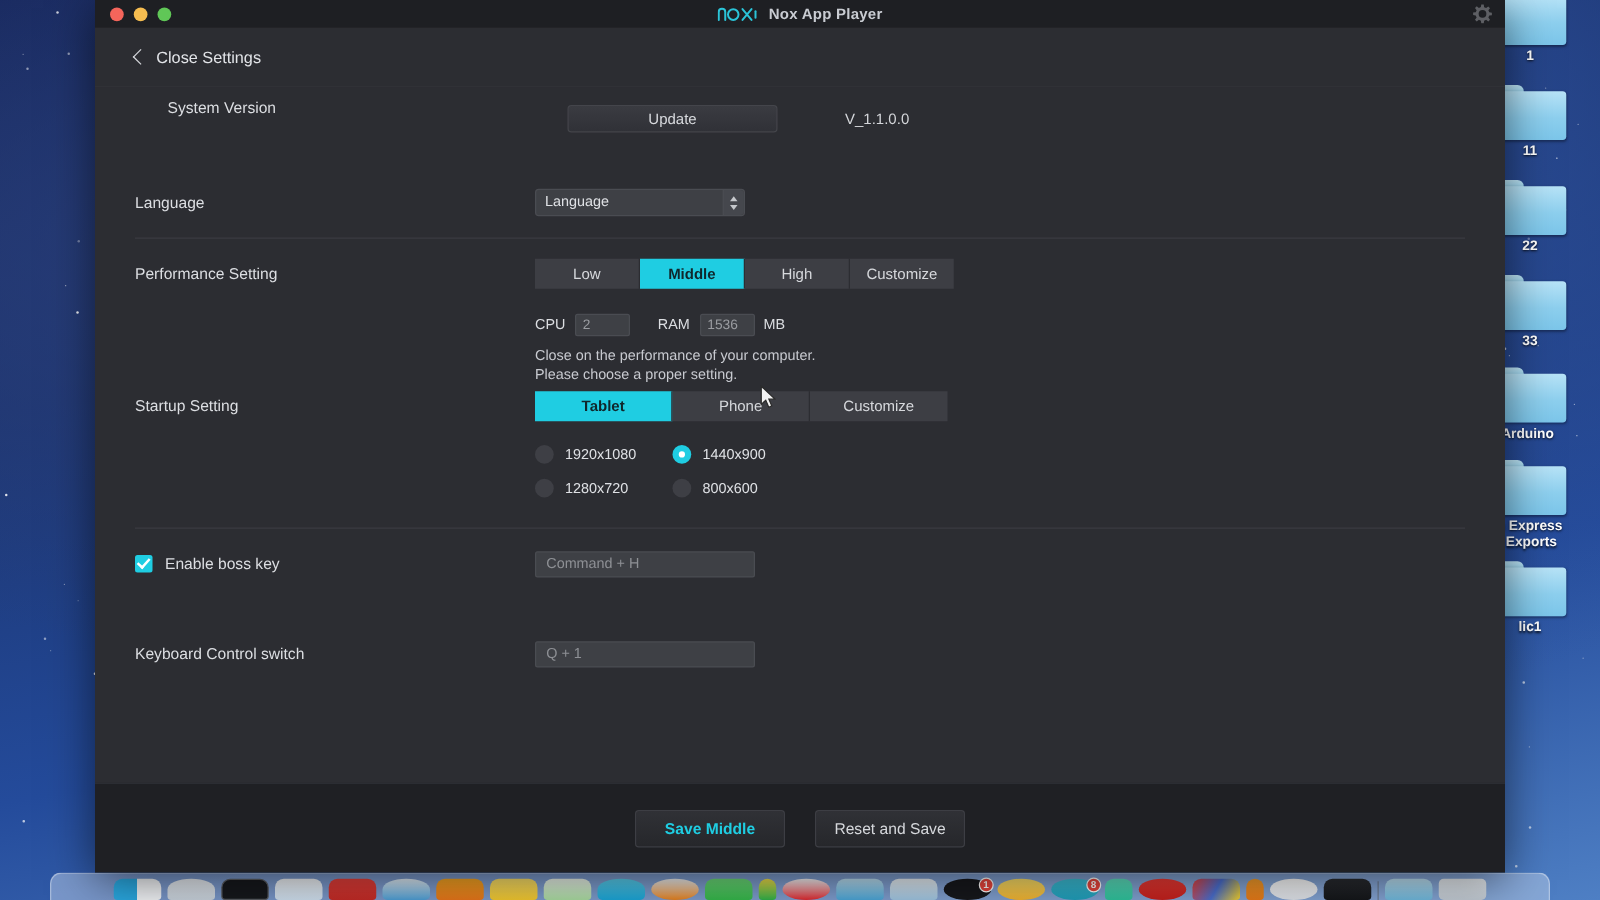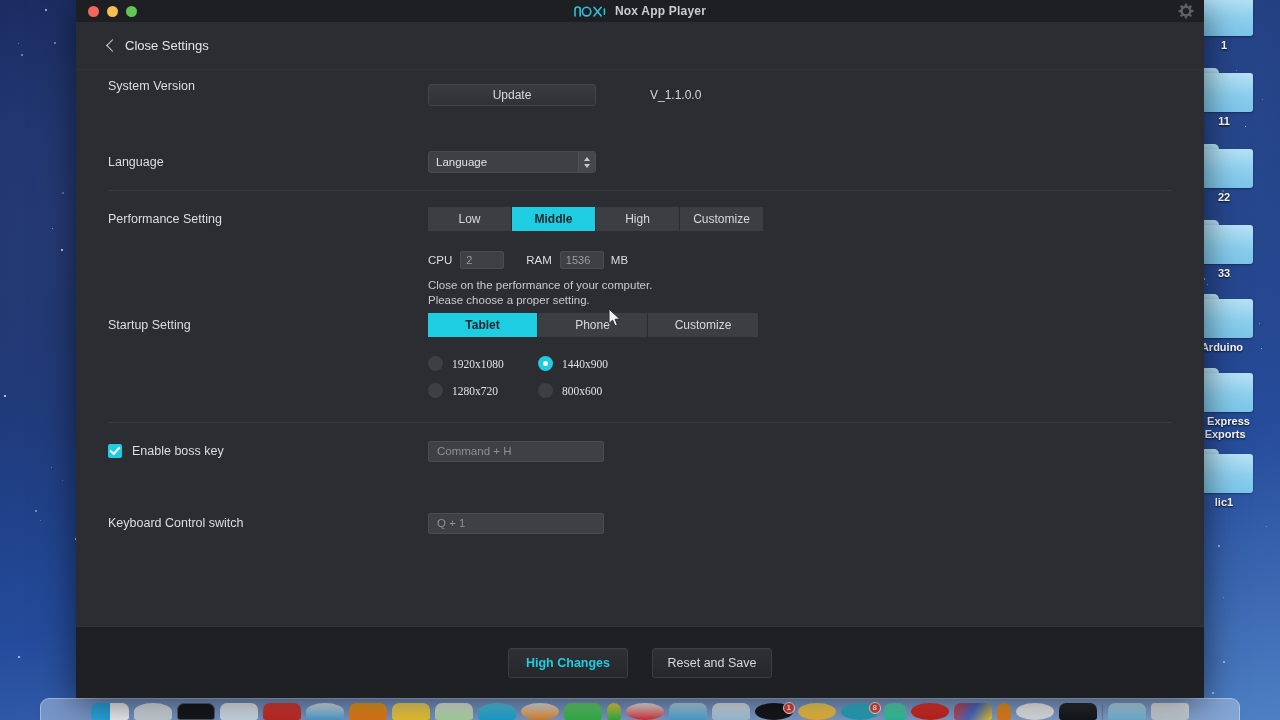--- a/index.html
+++ b/index.html
@@ -133,21 +133,21 @@
   .row-label {
     color: #dcdee2; font-size: 12.5px;
     width: 320px; flex: 0 0 320px; padding-left: 0;
   }
   .ctl { flex: 1 1 auto; display: flex; align-items: center; }
 
   .divider { height: 1px; background: #3a3b41; margin: 0; }
 
   
   #row-version { height: 64px; padding-top: 14px; align-items: flex-start; }
-  #row-version .row-label { line-height: 28px; margin-top: -12px; }
+  #row-version .row-label { line-height: 28px; margin-top: -12px; margin-left: 26px; }
   .btn-update {
     width: 168px; height: 22px; border-radius: 3px;
     background: linear-gradient(#3a3b41, #303137);
     border: 1px solid #44454b;
     color: #d8dade; font-size: 12px;
     display: flex; align-items: center; justify-content: center;
     cursor: pointer;
   }
   #version-text { color: #d4d6da; font-size: 12px; margin-left: 54px; }
 
@@ -224,21 +224,21 @@
   #hint {
     margin-left: 320px; margin-top: 9px;
     color: #c8cad0; font-size: 11.5px; line-height: 15px;
   }
 
   #row-startup { margin-top: 2px; height: 30px; }
   #seg-start .sb { width: 110px; }
 
   #res-grid {
     margin-left: 320px; margin-top: 16px;
-    display: grid; grid-template-columns: 110px 110px; gap: 12px 0; font-family: Liberation Serif, serif;
+    display: grid; grid-template-columns: 110px 110px; gap: 12px 0;
   }
   .res-opt { display: flex; align-items: center; gap: 9px; cursor: pointer; }
   .res-opt .rl { color: #dfe1e5; font-size: 11.5px; }
 
   #divider-2 { margin-top: 24px; }
 
   #row-boss { height: 56px; }
   .check {
     width: 14px; height: 14px; border-radius: 2px; background: #3e3f45;
     display: flex; align-items: center; justify-content: center;
@@ -771,20 +771,20 @@
     <div class="row" id="row-kbsw">
       <div class="row-label">Keyboard Control switch</div>
       <div class="ctl">
         <div class="kb-input">Q + 1</div>
       </div>
     </div>
 
   </div>
 
   <div id="footer">
-    <div class="fbtn" id="btn-save">High Changes</div>
+    <div class="fbtn" id="btn-save">Save Middle</div>
     <div class="fbtn" id="btn-reset">Reset and Save</div>
   </div>
 </div>
 
 <svg id="cursor" width="14" height="20" viewBox="0 0 14 20">
   <path d="M1 1 L1 15.5 L4.6 12.2 L7 17.8 L9.4 16.7 L7.1 11.3 L11.8 11.1 Z" fill="#f2f2f2" stroke="#2b2b2b" stroke-width="1"></path>
 </svg>
 
 </body></html>

